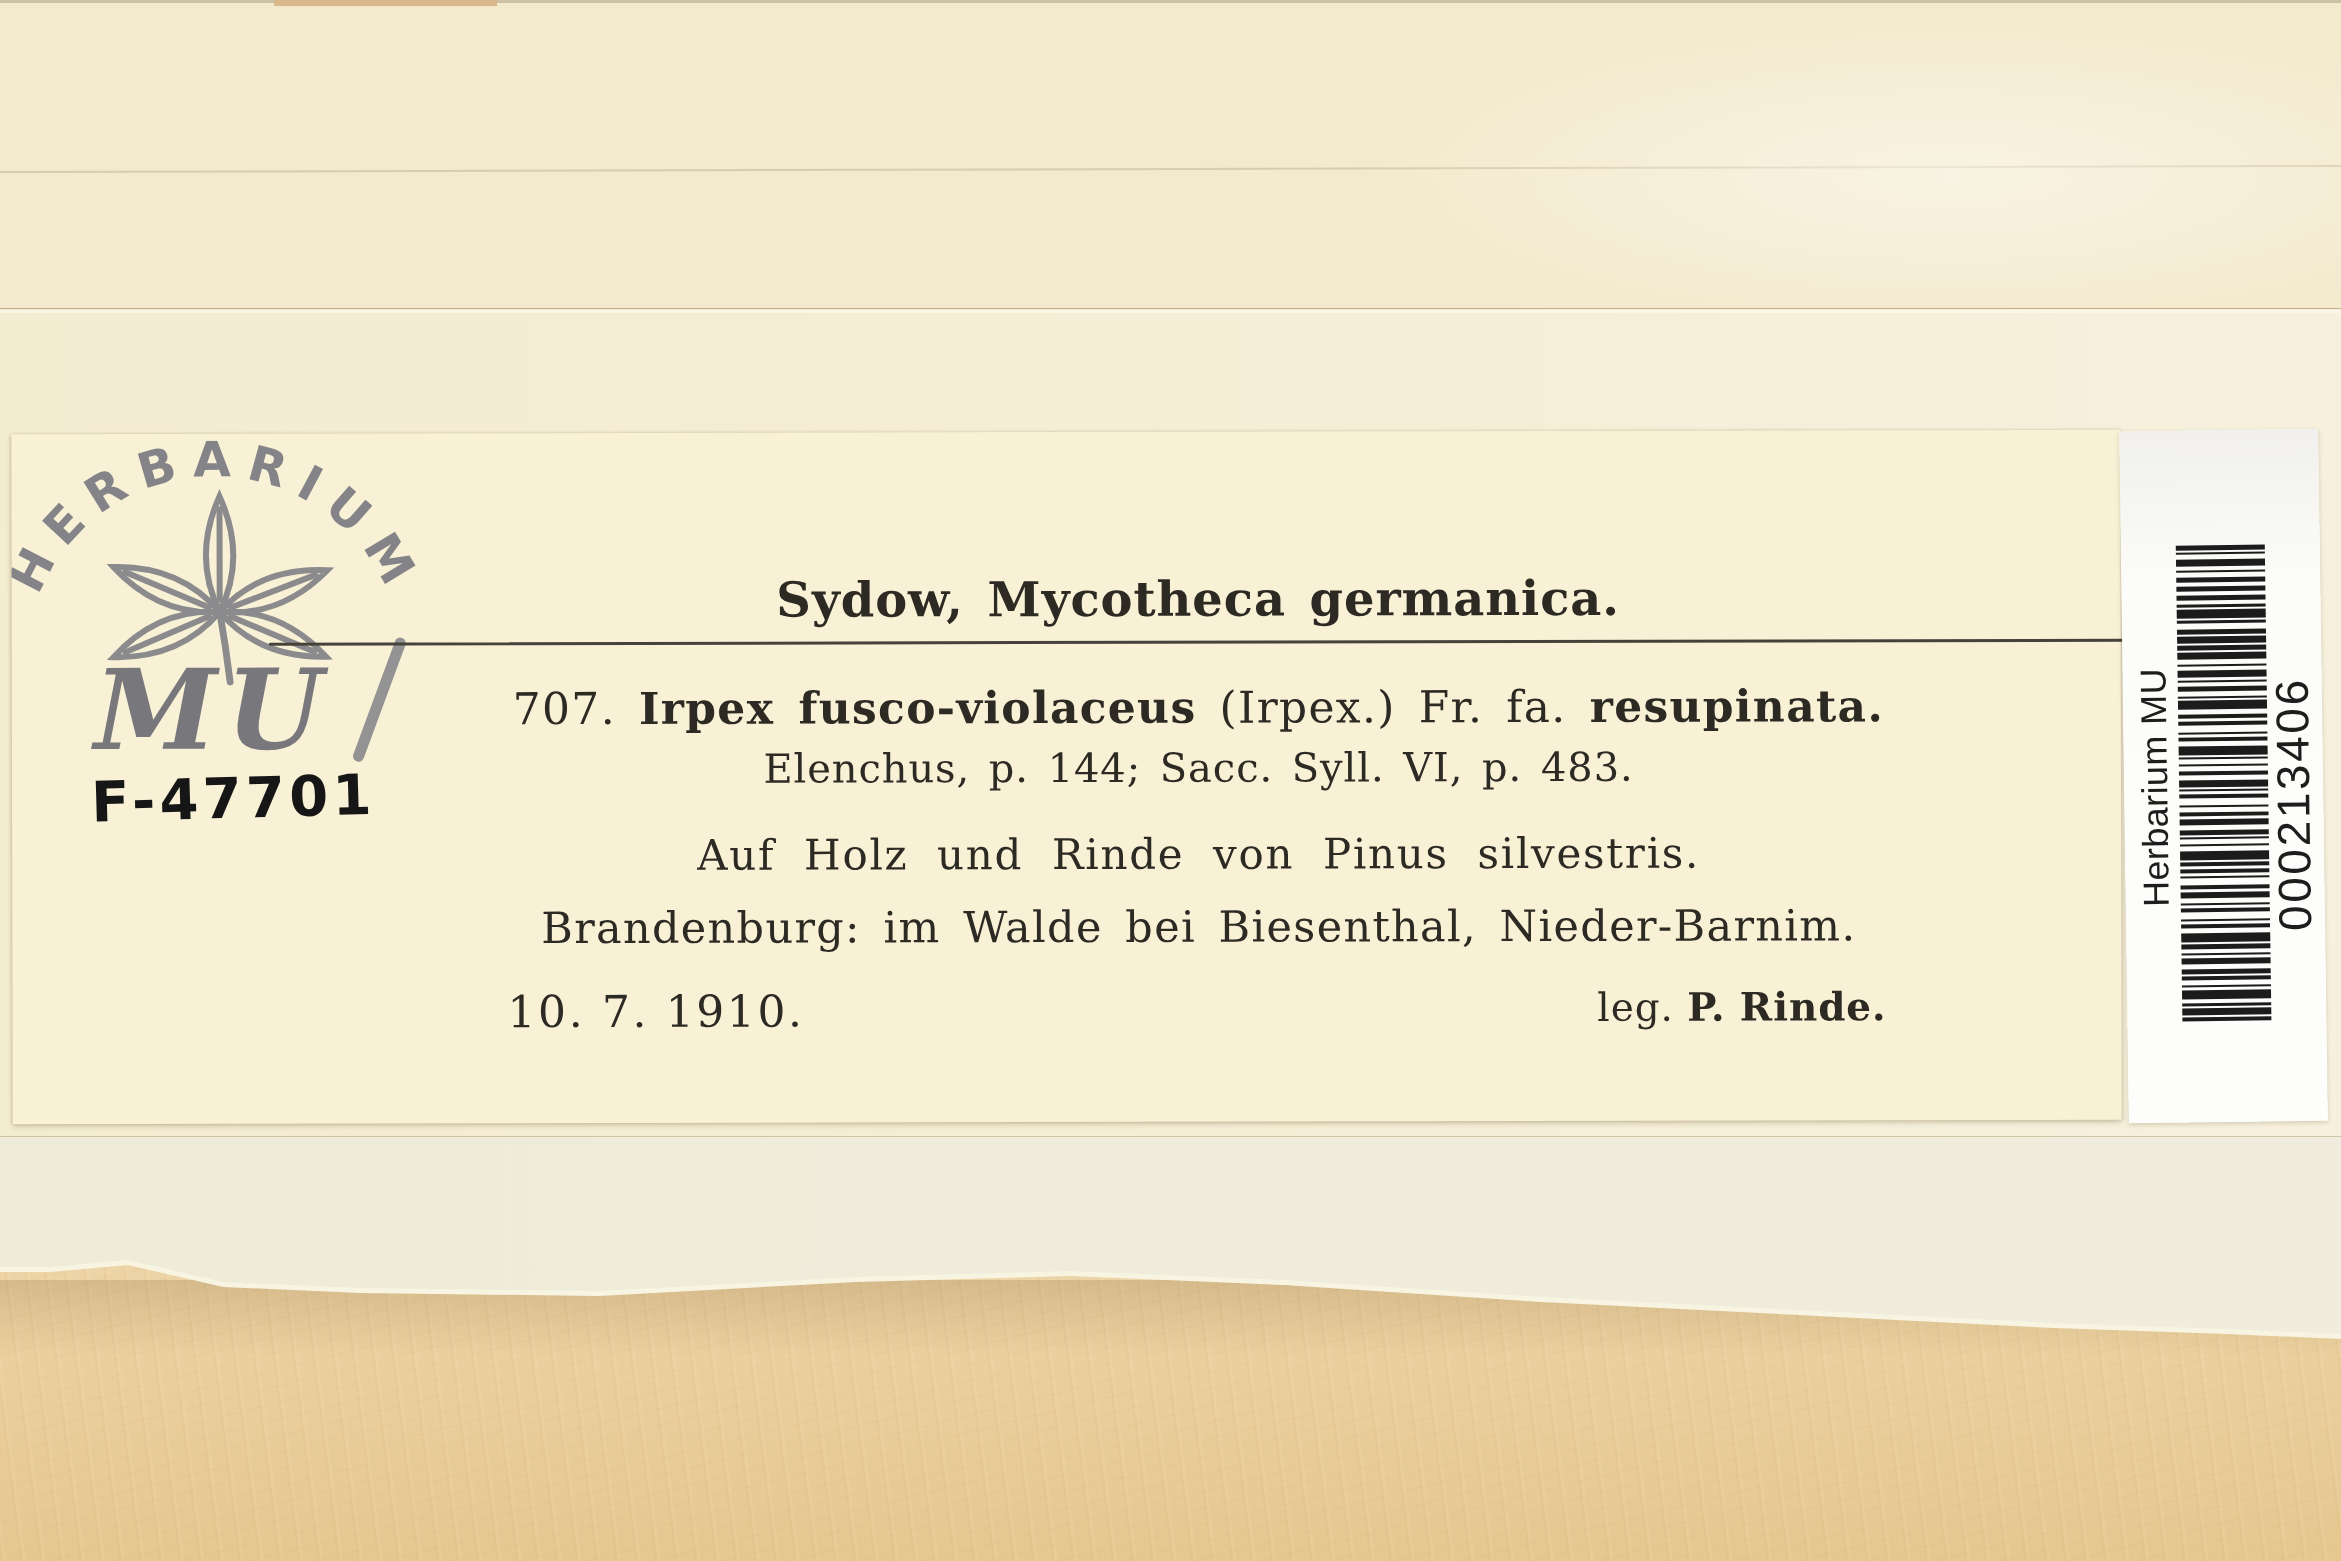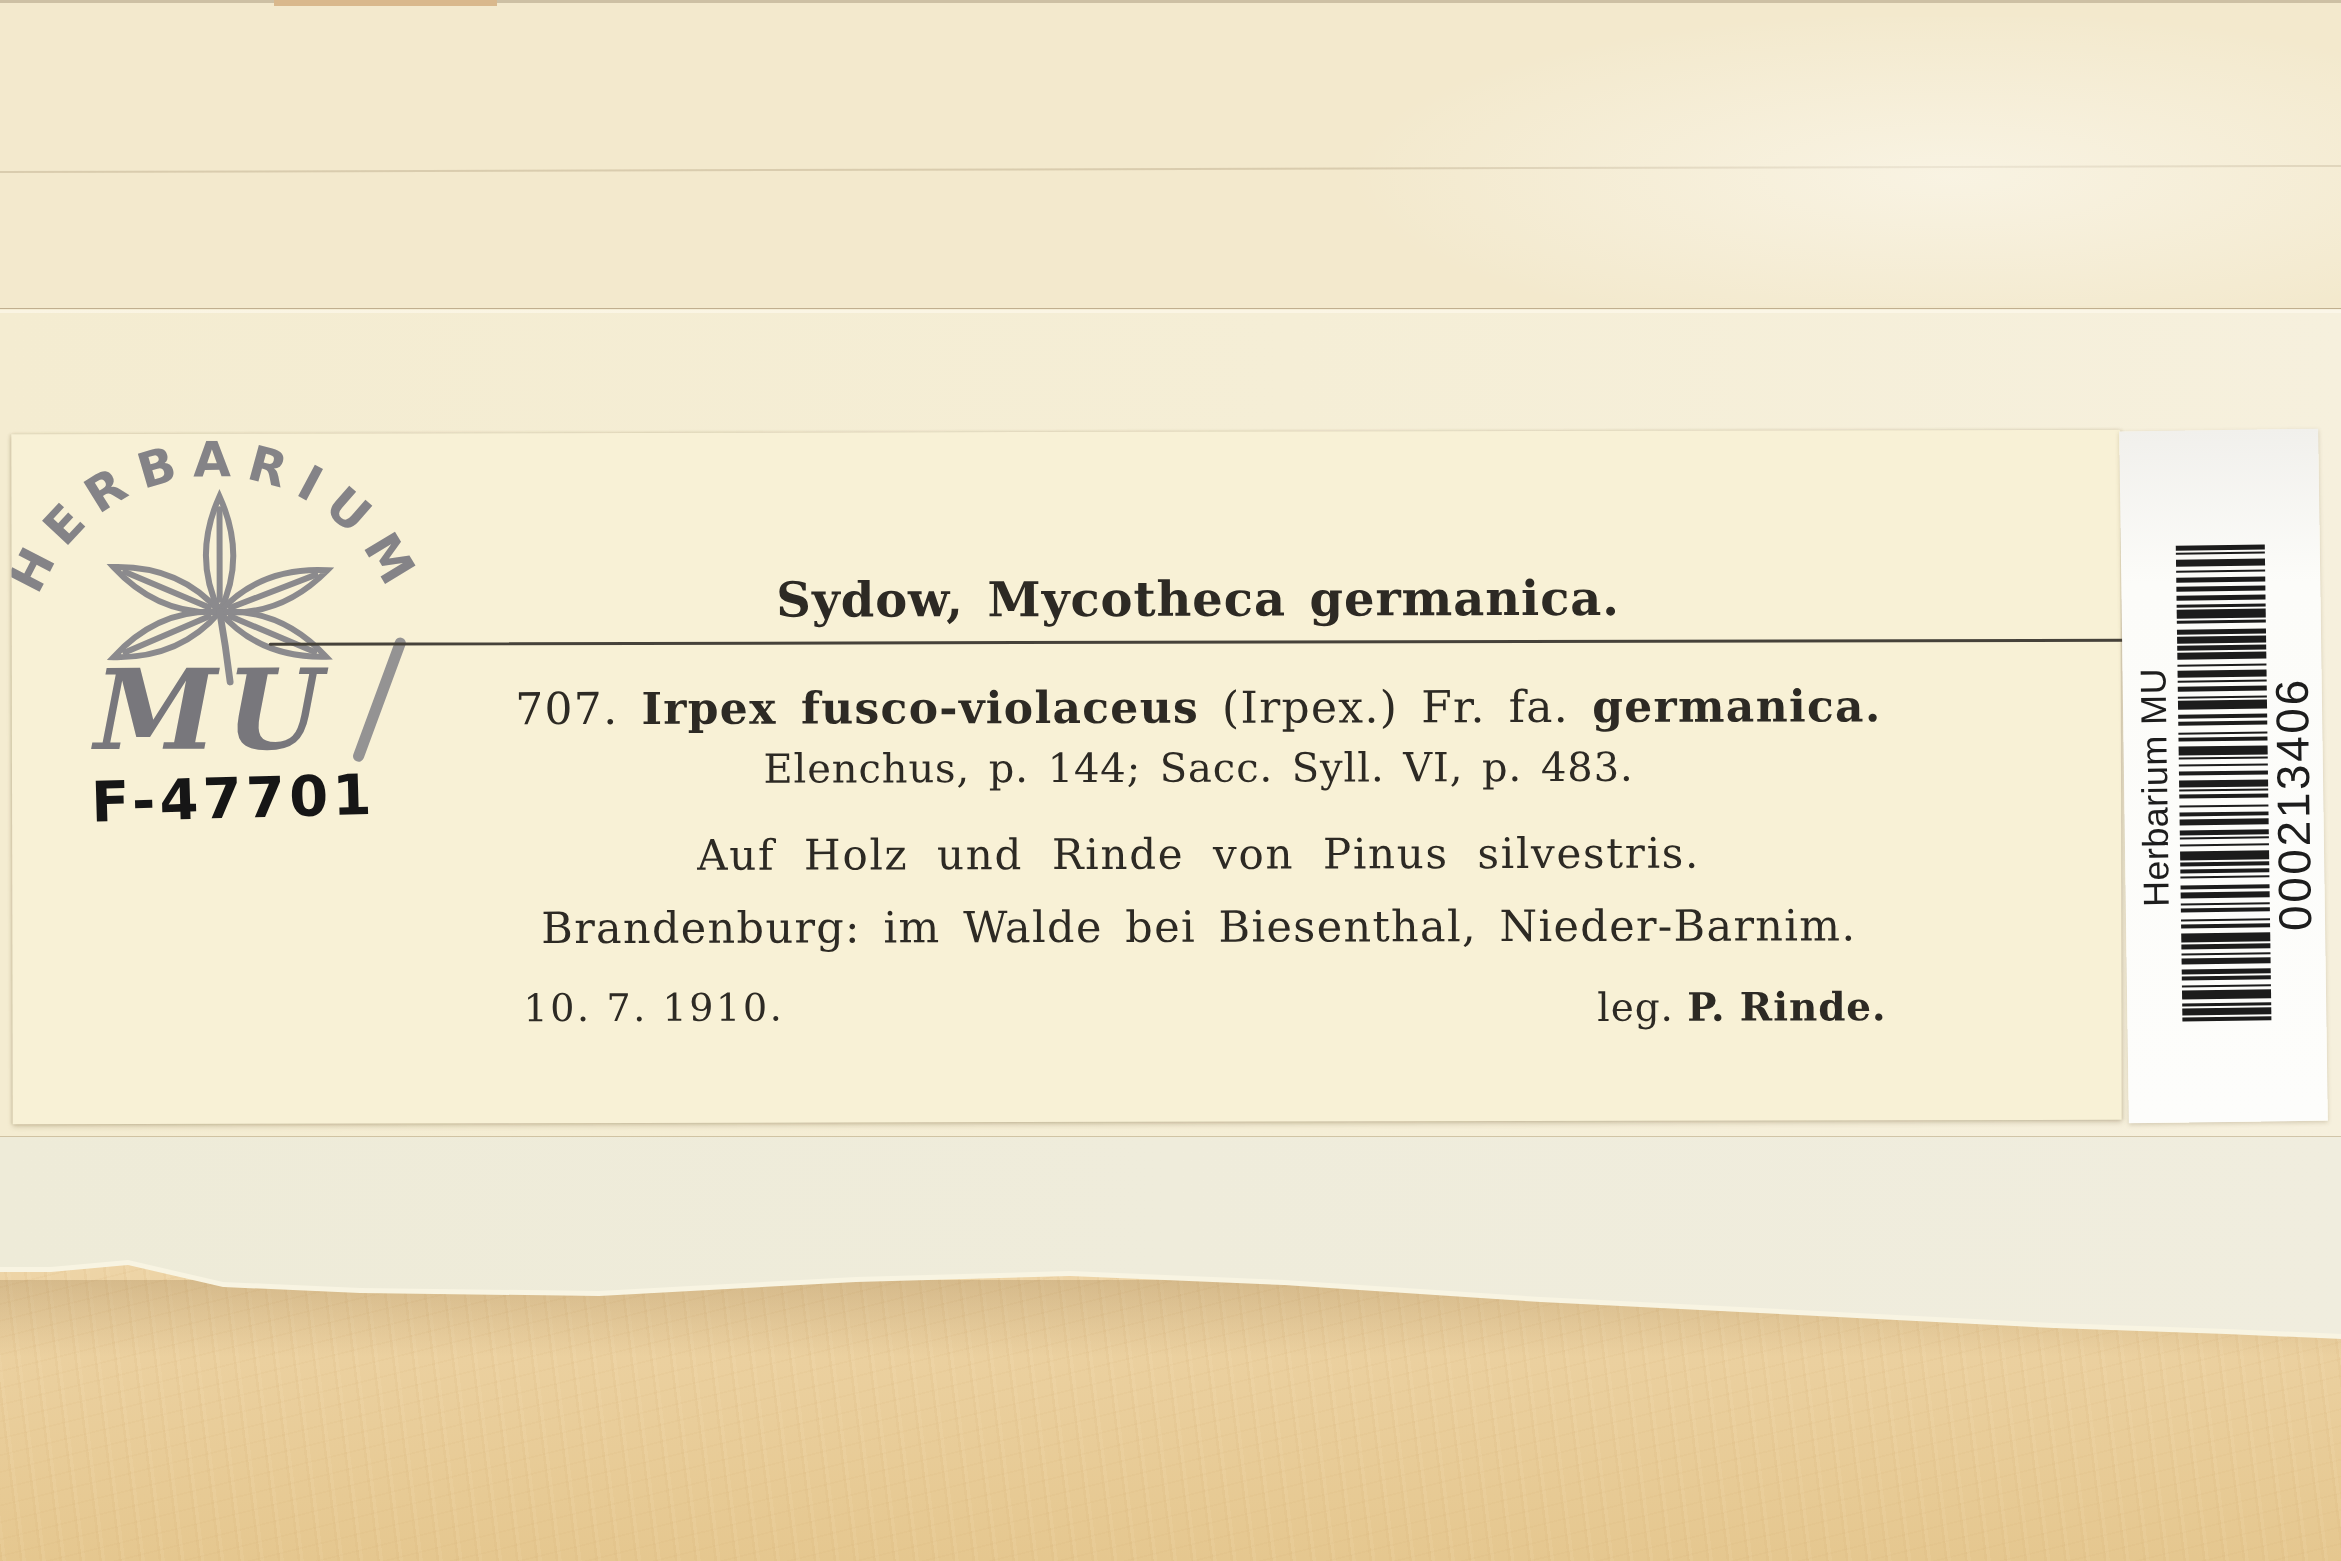--- a/index.html
+++ b/index.html
@@ -40,21 +40,21 @@
     box-shadow:0 2.6px 5.1px rgba(110,90,50,.25), 1.7px 0 3.4px rgba(110,90,50,.14), -1.7px 0 2.6px rgba(110,90,50,.12);}
   .text-col{position:absolute;left:257px;top:0;width:1859px;height:690px;}
   .text-col > div{position:absolute;left:0;width:100%;text-align:center;color:#2d2a24;}
   .series-title{top:139px;font-size:48px;font-weight:700;letter-spacing:0.9px;word-spacing:6px;color:#211f1a;}
   .title-rule{position:absolute;top:209px;left:185px;width:1455px;height:2.6px;background:#46423a;border-radius:1.7px;}
   .line1{top:250px;font-size:44px;letter-spacing:1.3px;word-spacing:7.7px;}
   .line2{top:313px;font-size:40px;letter-spacing:0.9px;word-spacing:5.1px;}
   .line3{top:398px;font-size:42px;letter-spacing:1.7px;word-spacing:13.7px;}
   .line4{top:470px;font-size:43px;letter-spacing:1.3px;word-spacing:7.7px;}
   .line5{top:553px;display:flex;justify-content:space-between;padding:0 242px 0 238px;box-sizing:border-box;}
-  .date-text{font-size:38px;letter-spacing:2.6px;margin-left:16px;}
+  .date-text{font-size:44px;letter-spacing:2.6px;}
   .leg-text{font-size:39px;letter-spacing:0.9px;}
   .b{font-weight:700;}
 
   
   .stamp-svg{position:absolute;left:0;top:6.8px;}
   .handwritten{position:absolute;left:79px;top:332px;
     font-family:"DejaVu Sans", sans-serif;font-weight:700;font-size:56px;
     letter-spacing:4.3px;color:#161616;transform:rotate(-1.5deg);}
 
   
@@ -122,21 +122,21 @@
       </g>
       <text x="96" y="360" font-family="DejaVu Serif, serif" font-style="italic" font-weight="700" font-size="130" letter-spacing="10" fill="#666670" opacity="0.88">MU</text>
       <path d="M 454 237 L 405 369" stroke="#73737d" stroke-width="13" stroke-linecap="round" opacity="0.75"></path>
     </svg>
 
     <div class="handwritten">F-47701</div>
 
     <div class="text-col">
       <div class="series-title">Sydow, Mycotheca germanica.</div>
       <div class="title-rule"></div>
-      <div class="line1"><span>707.</span> <span class="b">Irpex fusco-violaceus</span> <span>(Irpex.) Fr. fa.</span> <span class="b">germanica.</span></div>
+      <div class="line1"><span>707.</span> <span class="b">Irpex fusco-violaceus</span> <span>(Irpex.) Fr. fa.</span> <span class="b">resupinata.</span></div>
       <div class="line2">Elenchus, p. 144; Sacc. Syll. VI, p. 483.</div>
       <div class="line3">Auf Holz und Rinde von Pinus silvestris.</div>
       <div class="line4">Brandenburg: im Walde bei Biesenthal, Nieder-Barnim.</div>
       <div class="line5">
         <span class="date-text">10. 7. 1910.</span>
         <span class="leg-text"><span>leg.</span> <span class="b">P. Rinde.</span></span>
       </div>
     </div>
   </div>
 

